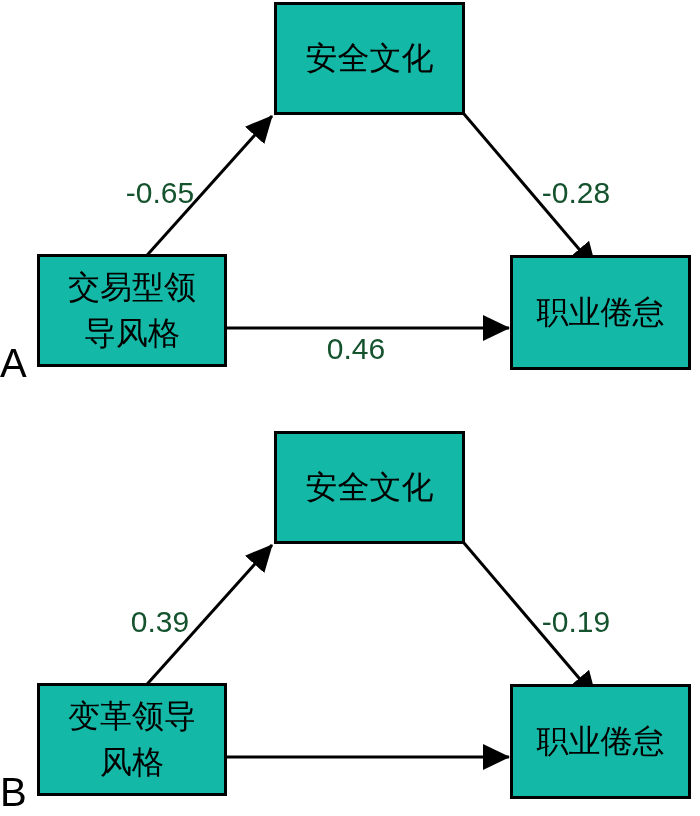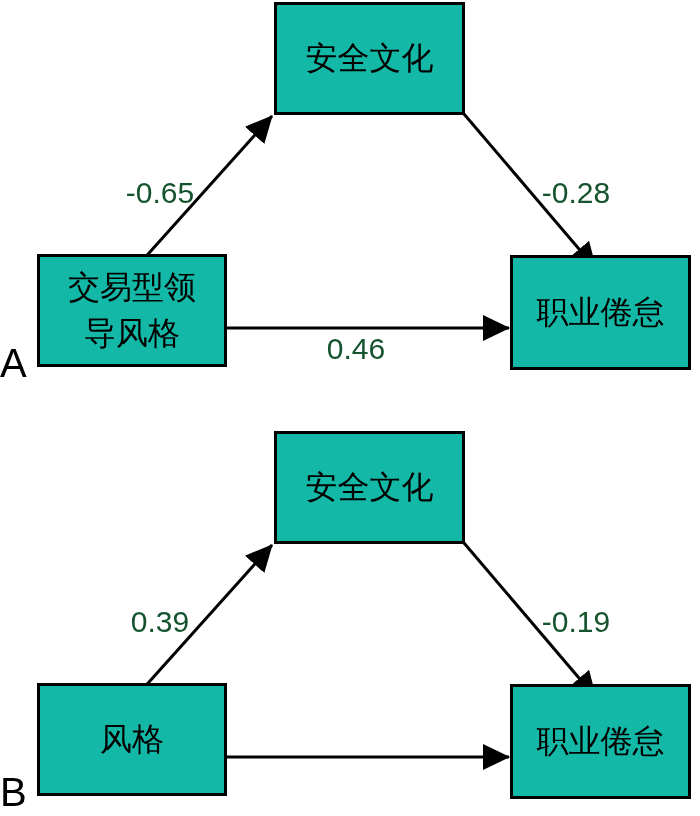--- a/index.html
+++ b/index.html
@@ -109,20 +109,21 @@
     <div class="coef coef-b">-0.28</div>
     <div class="coef coef-c">0.46</div>
     <div class="panel-letter">A</div>
   </div>
 
   <div class="panel panel-b">
     <div class="node-box box-mediator">
       <span>安全文化</span>
     </div>
     <div class="node-box box-predictor">
+      <span>变革领导</span>
       <span>风格</span>
     </div>
     <div class="node-box box-outcome">
       <span>职业倦怠</span>
     </div>
     <div class="coef coef-a">0.39</div>
     <div class="coef coef-b">-0.19</div>
     <div class="panel-letter">B</div>
   </div>
 

